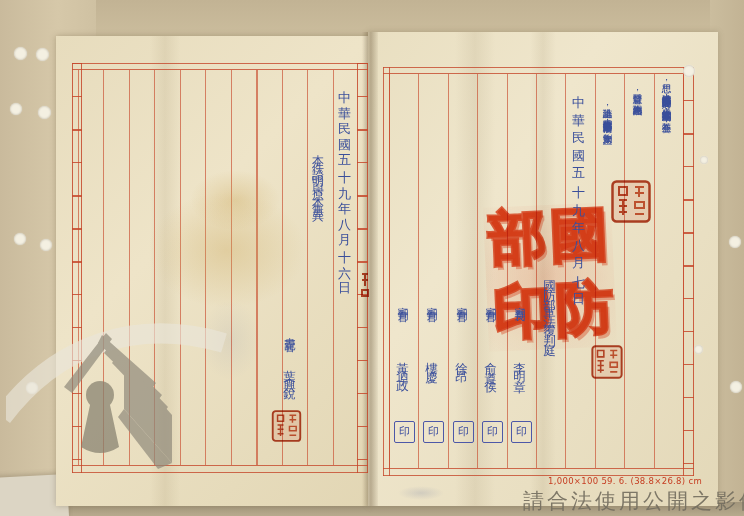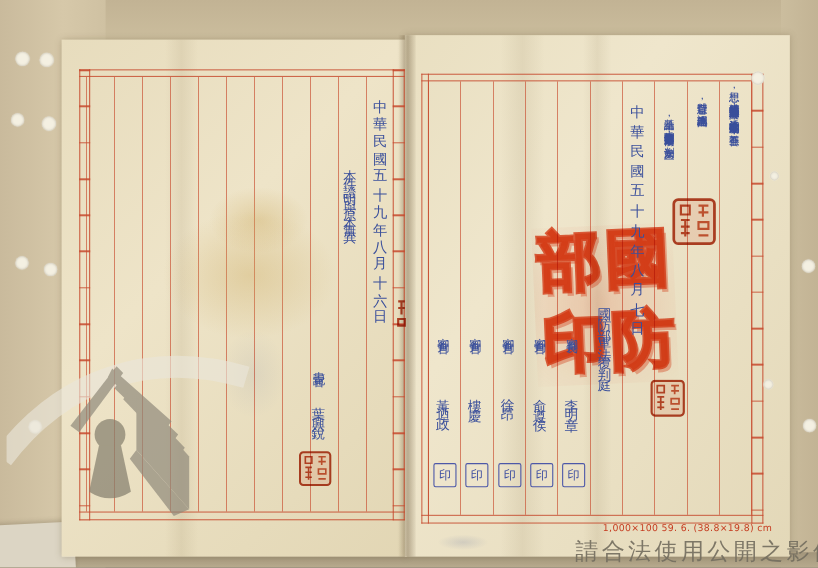--- a/index.html
+++ b/index.html
@@ -180,16 +180,16 @@
   <div class="abs hole" style="left:38px;top:106px;width:13px;height:13px;"></div>
   <div class="abs hole" style="left:14px;top:233px;width:12px;height:12px;"></div>
   <div class="abs hole" style="left:40px;top:239px;width:12px;height:12px;"></div>
   <div class="abs hole" style="left:26px;top:382px;width:12px;height:12px;"></div>
   <div class="abs hole" style="left:683px;top:65px;width:12px;height:12px;"></div>
   <div class="abs hole" style="left:729px;top:236px;width:12px;height:12px;"></div>
   <div class="abs hole" style="left:730px;top:381px;width:12px;height:12px;"></div>
   <div class="abs hole" style="left:700px;top:156px;width:8px;height:8px;"></div>
   <div class="abs hole" style="left:694px;top:345px;width:9px;height:9px;"></div>
 
-  <div class="abs print-note" style="left:548px;top:476px;">1,000×100 59. 6. (38.8×19.8) cm</div>
+  <div class="abs print-note" style="left:548px;top:476px;">1,000×100 59. 6. (38.8×26.8) cm</div>
   <div class="abs watermark-text" style="left:523px;top:487px;">請合法使用公開之影像</div>
 
 </div>
 
 </body></html>

